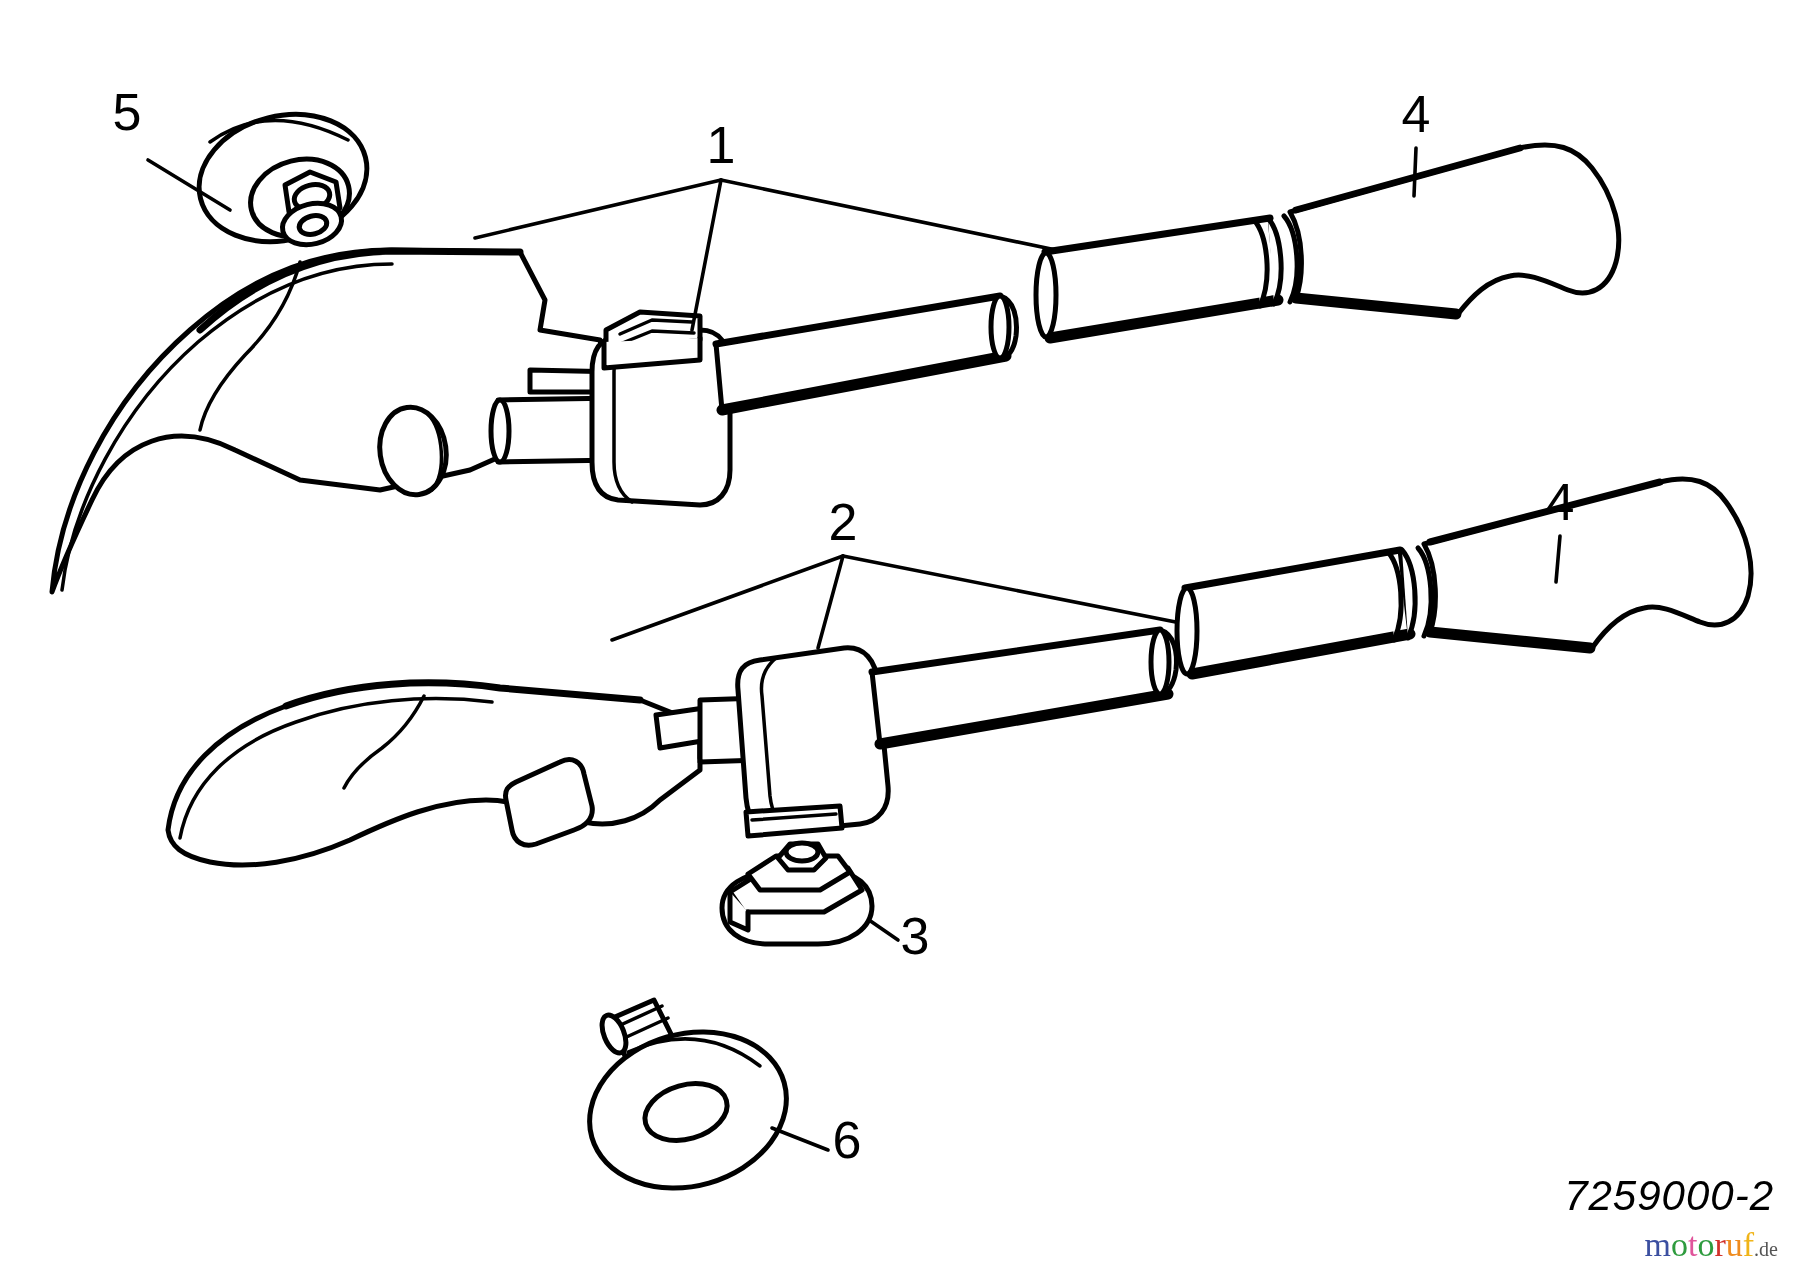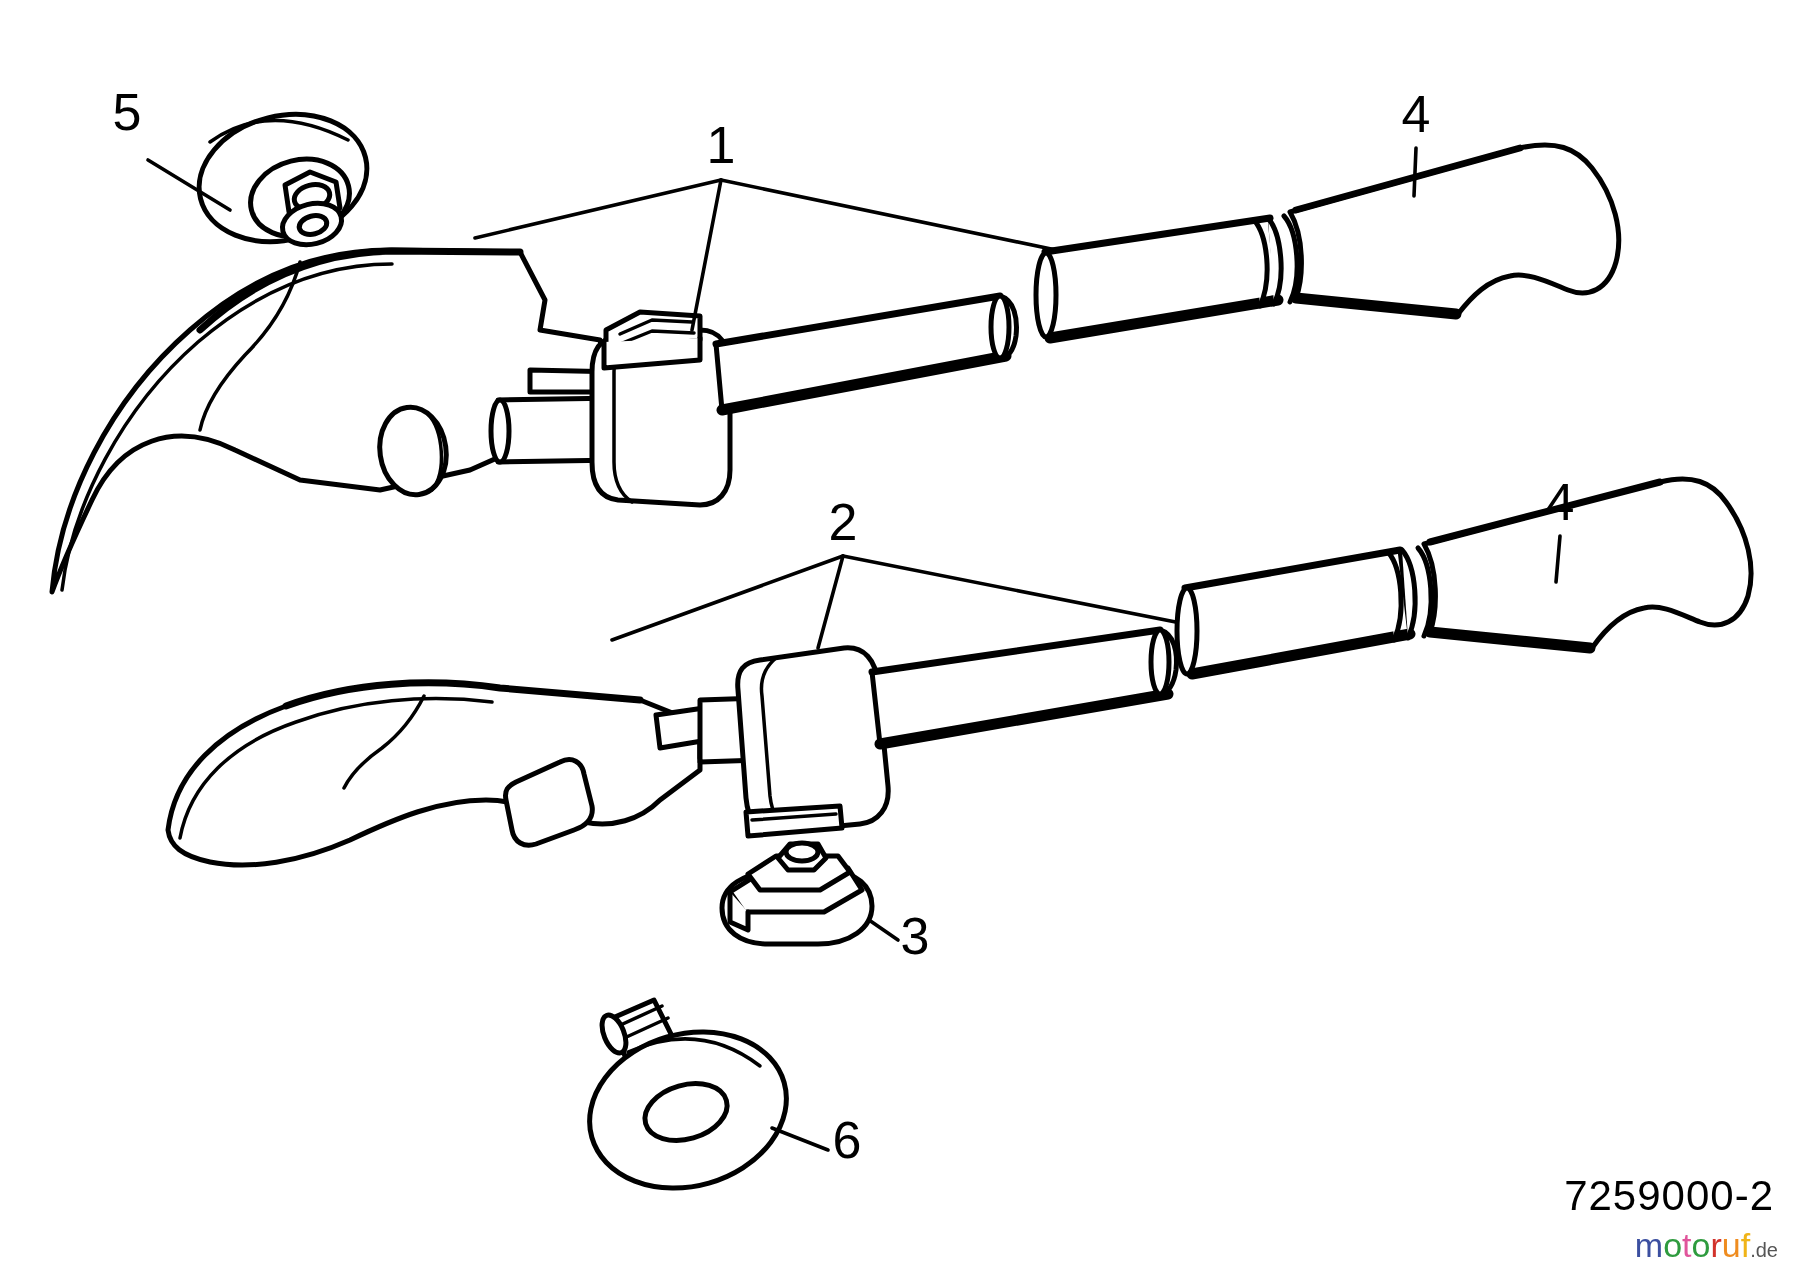--- a/index.html
+++ b/index.html
@@ -72,26 +72,27 @@
   }
   #part-number-label {
     position: absolute;
     right: 26px;
     bottom: 52px;
     font-family: "Liberation Sans", sans-serif;
     font-size: 42px;
     letter-spacing: 1px;
     color: #000000;
     white-space: nowrap;
+    font-style: italic;
   }
   #watermark-logo {
     position: absolute;
     right: 22px;
     bottom: 10px;
-    font-family: Liberation Sans, sans-serif;
+    font-family: Liberation Serif, serif;
     font-size: 34px;
     line-height: 1;
     white-space: nowrap;
     user-select: none;
   }
   #watermark-logo .wm {
     font-weight: 400;
   }
   #watermark-logo .wm-tld {
     font-size: 20px;

